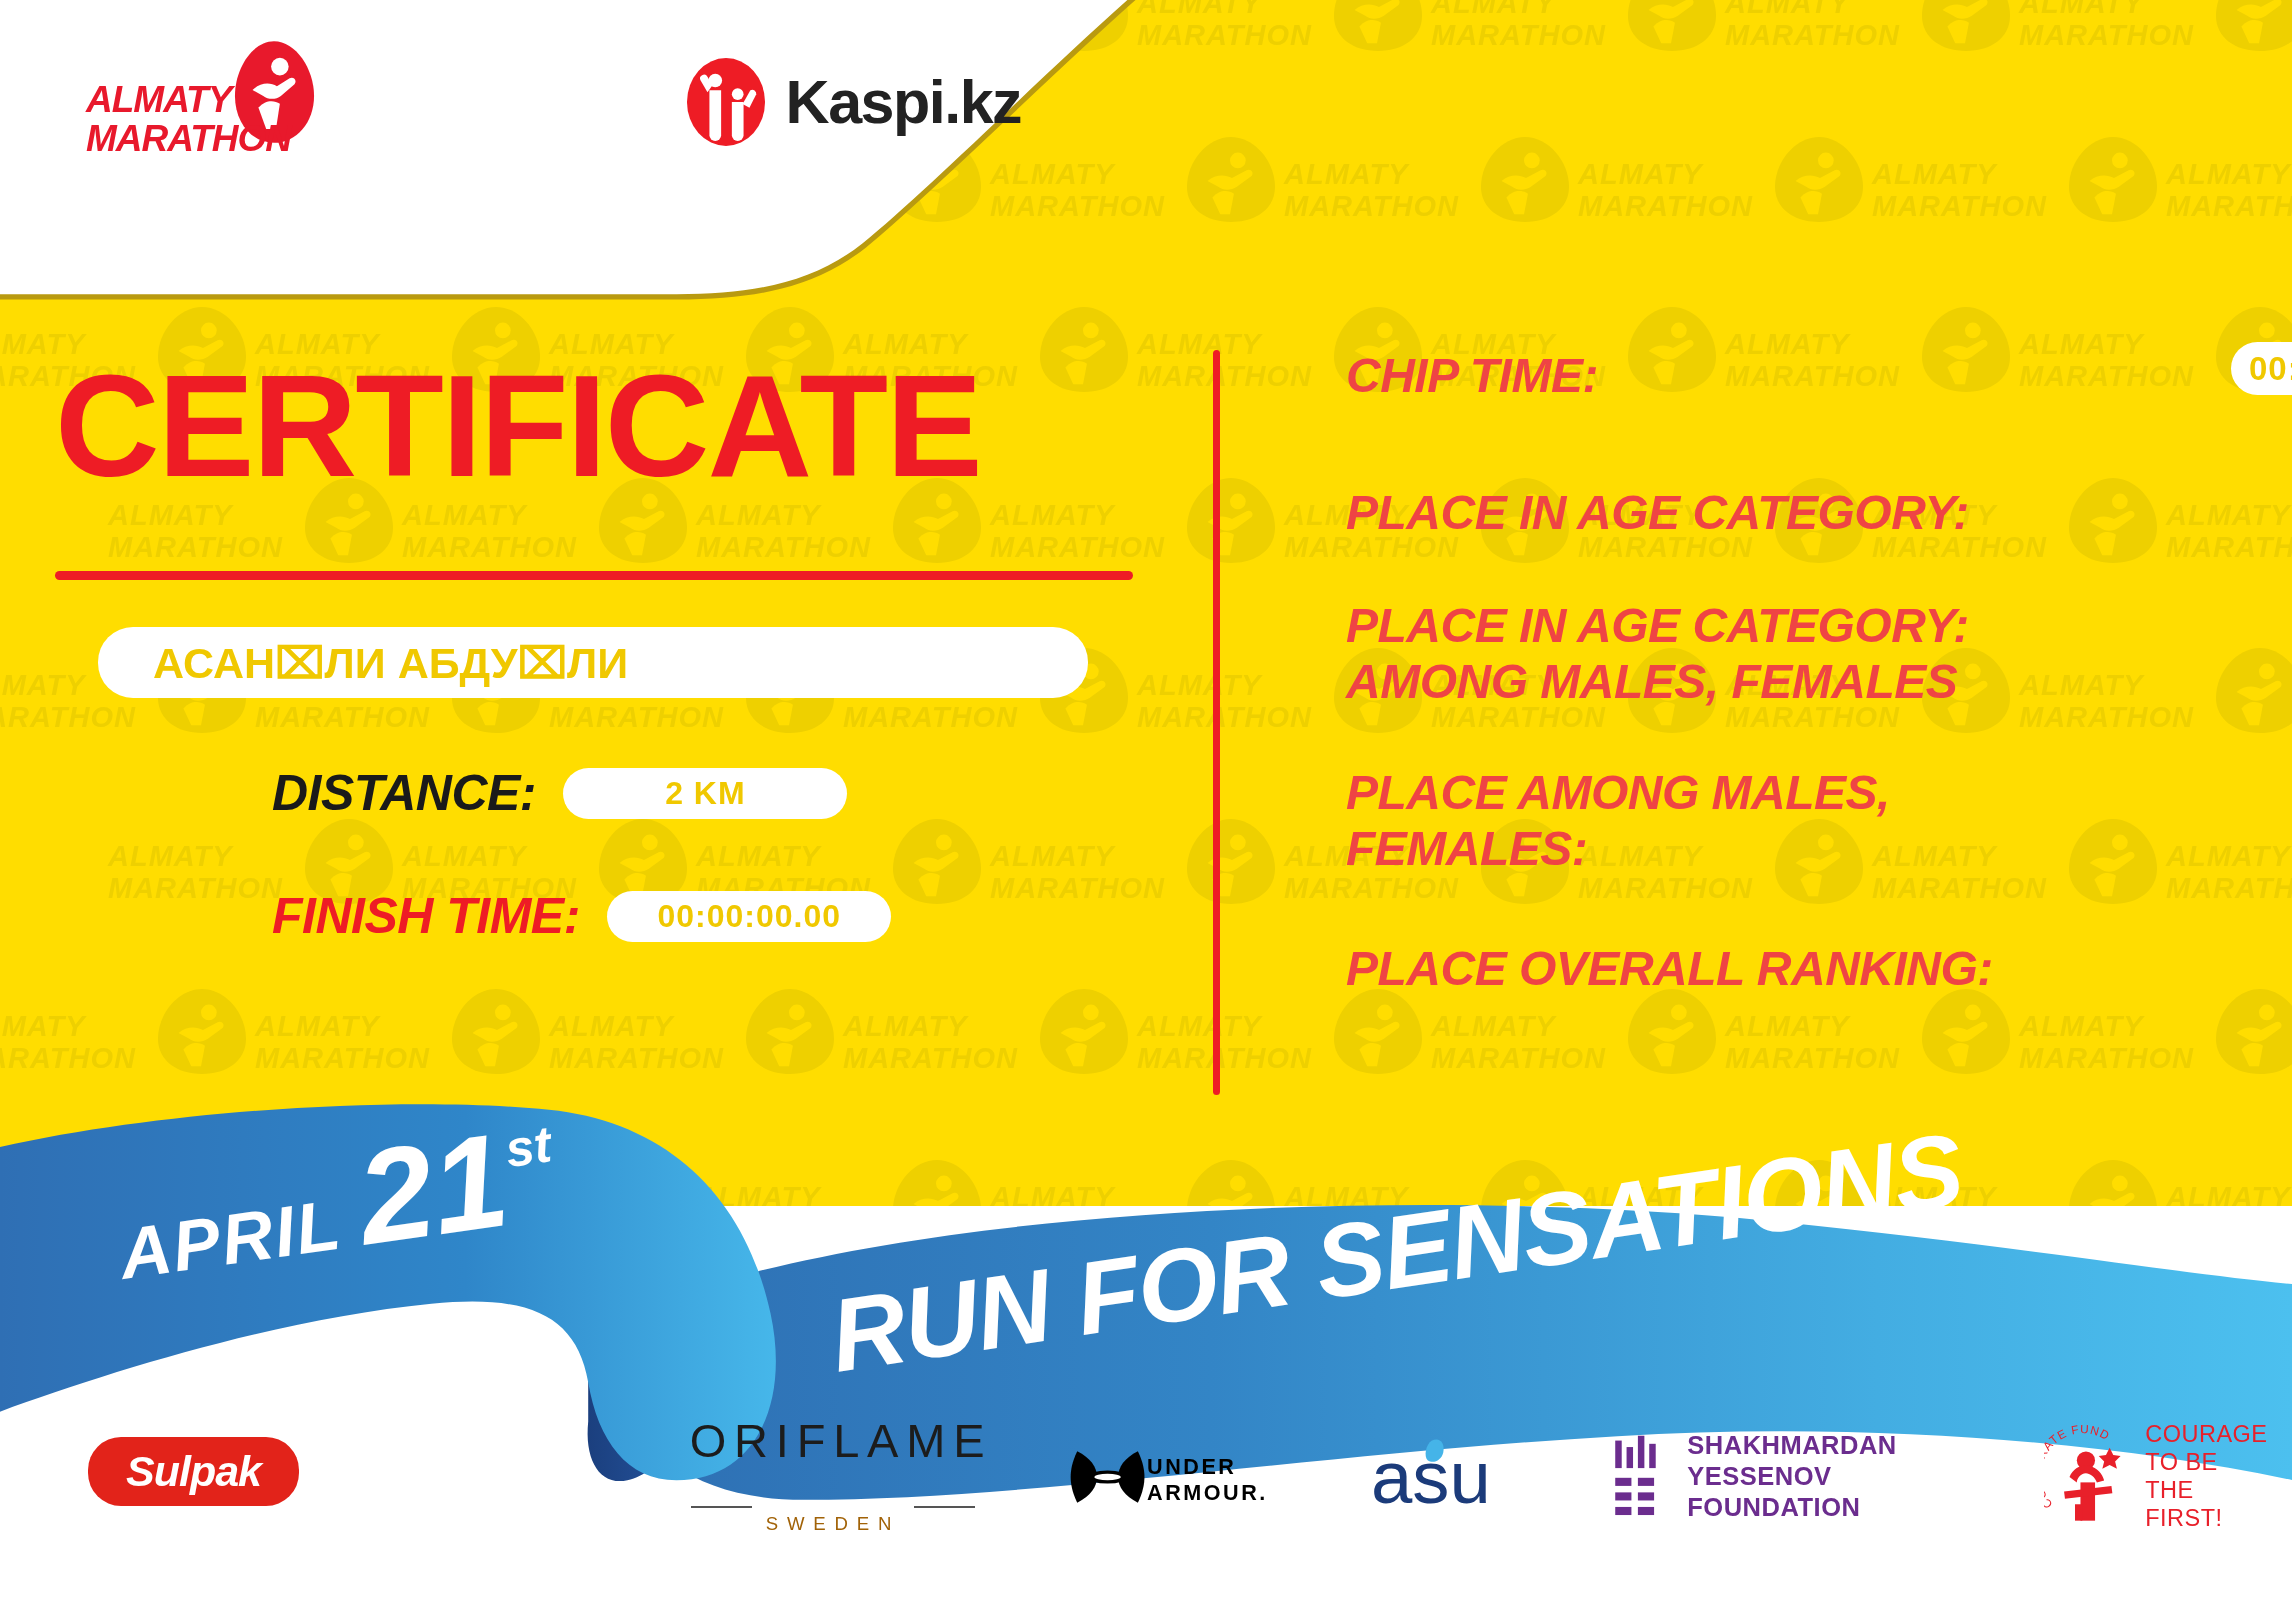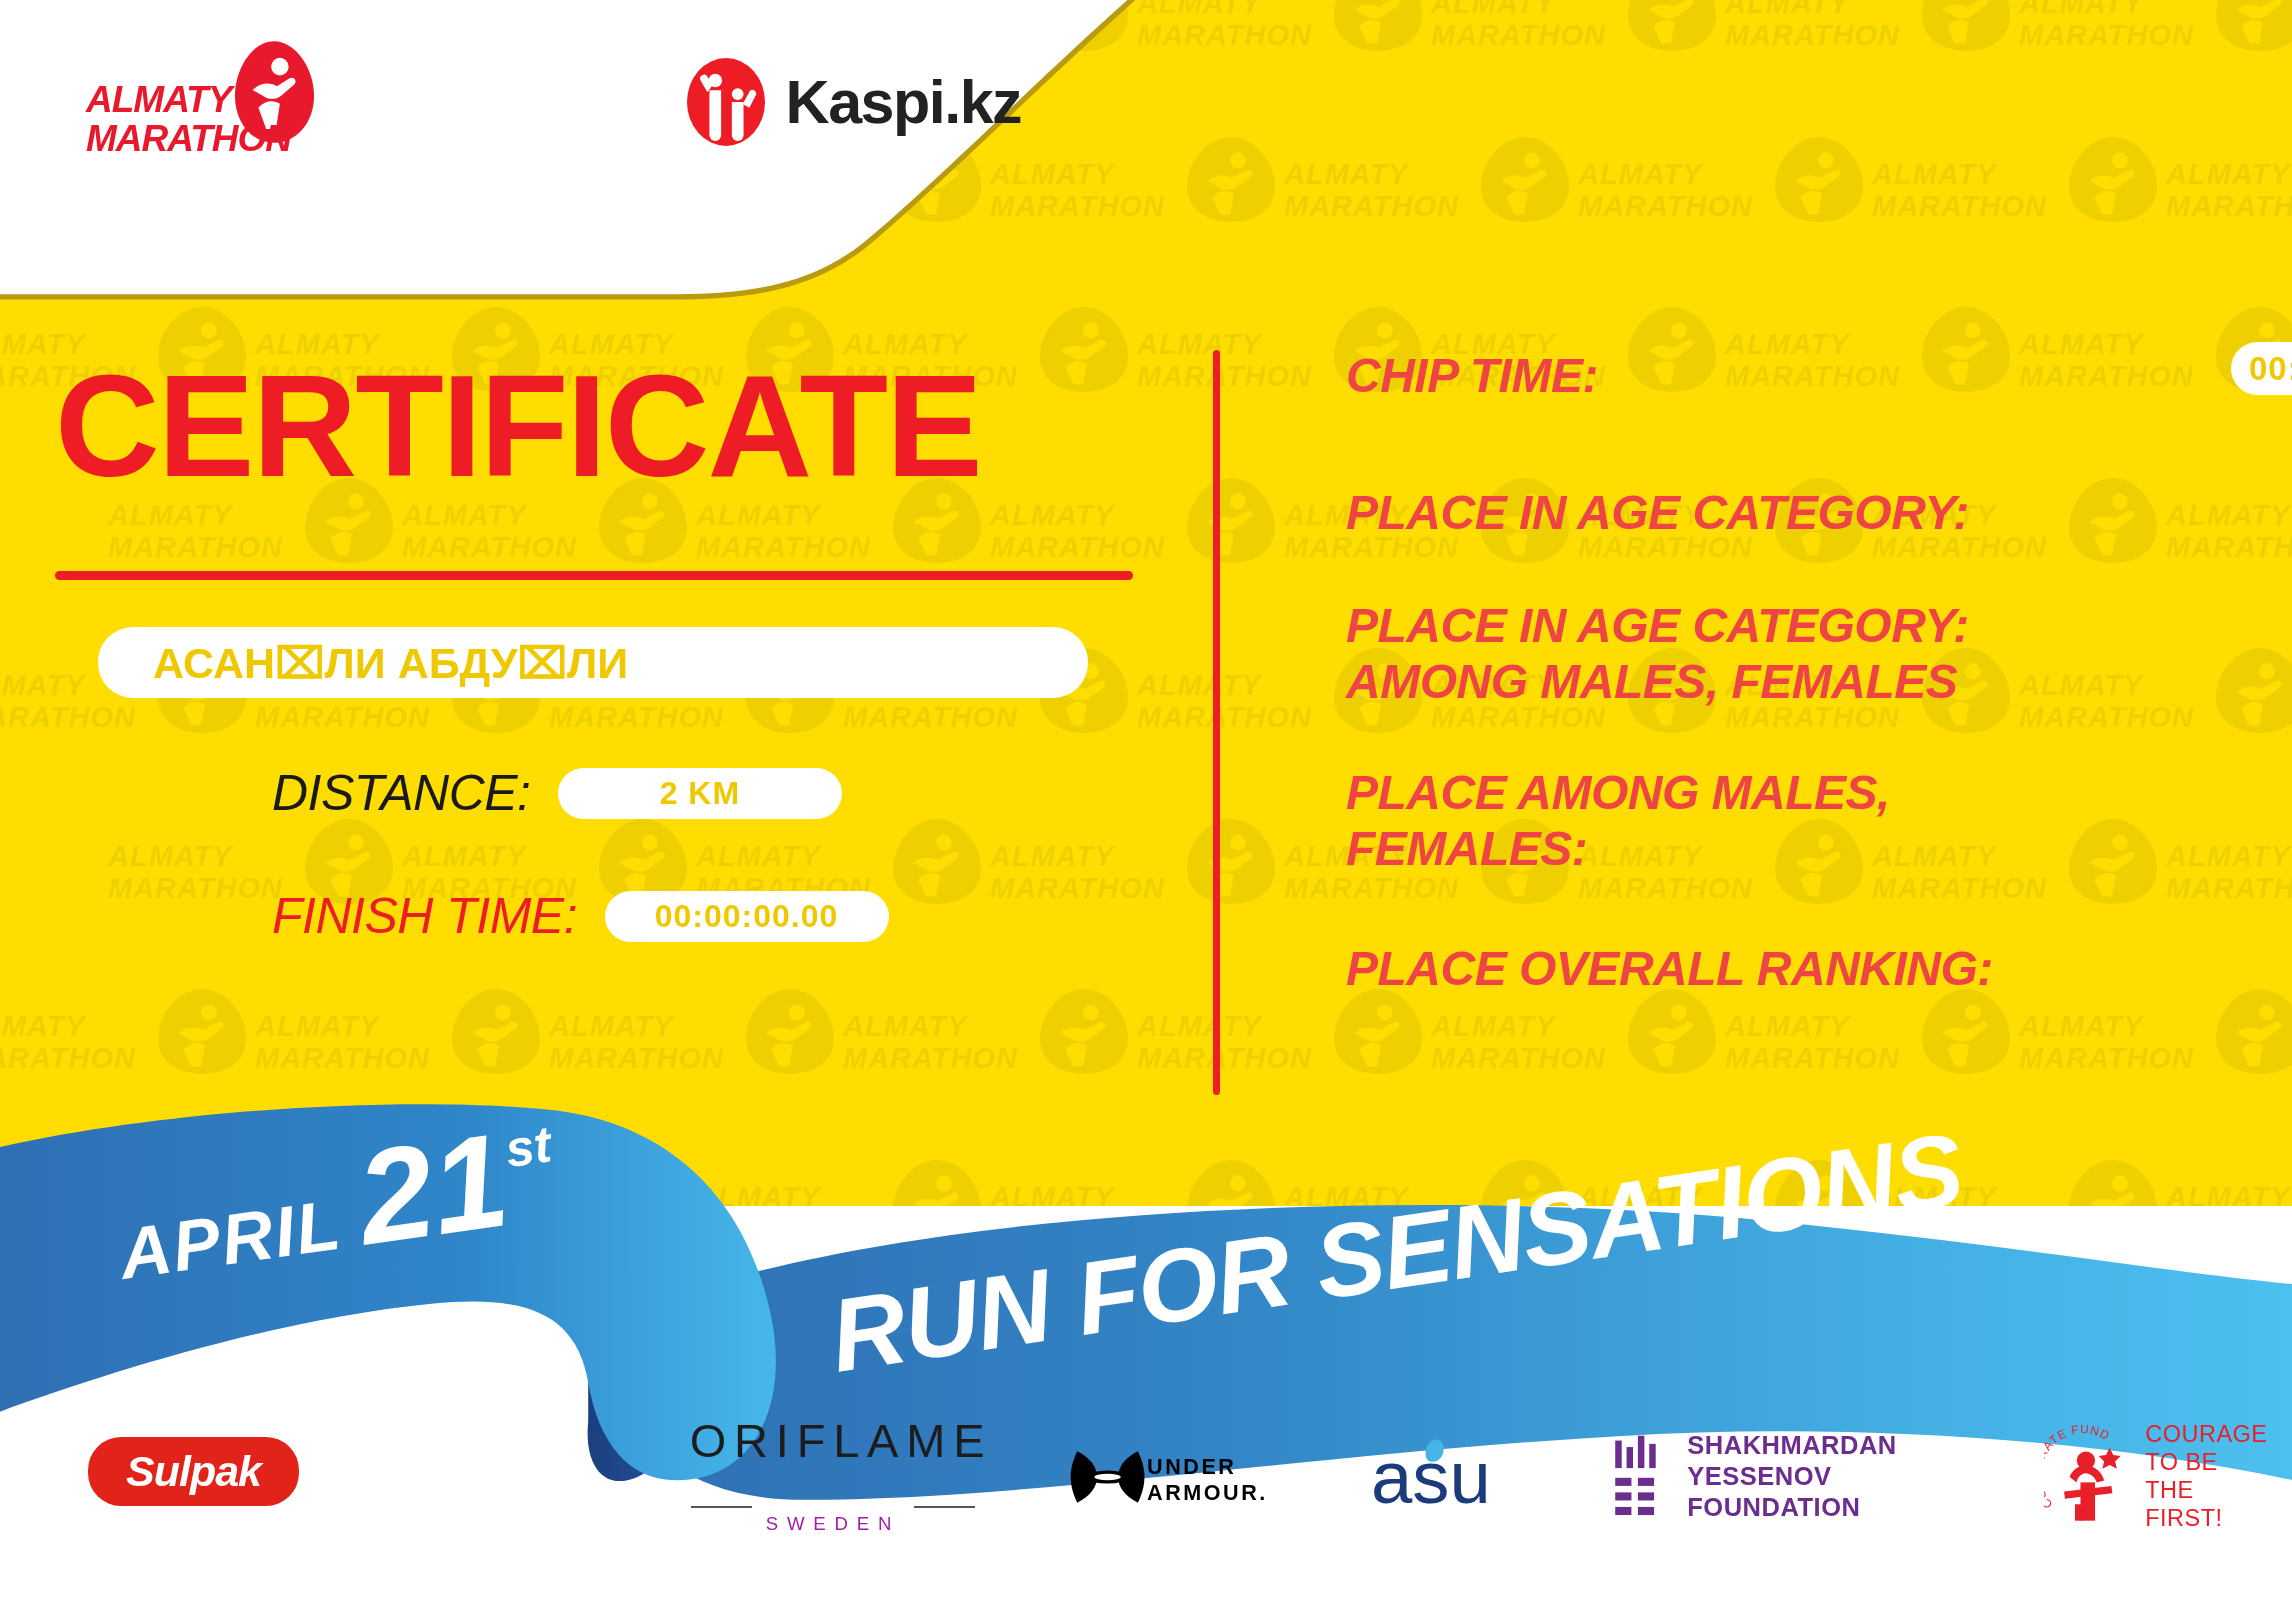--- a/index.html
+++ b/index.html
@@ -111,21 +111,21 @@
     letter-spacing:0px;
     margin-left:55px;
     white-space:nowrap;
   }
 
   .kv-row{position:absolute; display:flex; align-items:center;}
   .kv-row.distance{left:272px; top:431px;}
   .kv-row.finish{left:272px; top:554px;}
 
   .kv-label{
-    font-style:italic; font-weight:normal;
+    font-style:italic; font-weight:bold;
     font-size:50px; letter-spacing:-0.5px;
     color:#1a1a1a; white-space:nowrap;
   }
   .kv-label.red{color:#ee1c25;}
   .kv-pill{
     margin-left:27.4px;
     background:#ffffff; border-radius:29px;
     height:51px; display:flex; align-items:center; justify-content:center;
   }
   .kv-pill .val{
@@ -240,21 +240,21 @@
 
   .sp-sanofi{left:392px; top:9.8px; width:196px; height:127px; flex-direction:column;}
   .sanofi-mark{width:80px;height:59px;}
   .sanofi-name{color:#3a3a96; font-size:35px; letter-spacing:2.9px; margin-top:3.9px;}
   .sanofi-tag{color:#3a55b5; font-style:italic; font-size:24.5px; margin-top:2px;}
 
   .sp-oriflame{left:686px; top:17.6px; width:294px; height:108px; flex-direction:column;}
   .ori-name{color:#1c1c1c; font-size:47px; letter-spacing:7.8px;margin-left:16px;}
   .ori-sub{display:flex; align-items:center; gap:13.7px; margin-top:11.8px;}
   .ori-sub .ln{width:61px;height:2px;background:#555;}
-  .ori-sub .tx{color:#a21caf; font-size:18.6px; letter-spacing:8.8px;margin-top:33px;}
+  .ori-sub .tx{color:#a16207; font-size:18.6px; letter-spacing:8.8px;margin-top:33px;}
 
   .sp-ua{left:1068px; top:11.8px; width:225px; height:127px; flex-direction:row;}
   .ua-mark{width:118px;height:84px;}
   .ua-name{color:#000; font-weight:bold; font-size:21.6px; letter-spacing:2.5px; margin-top:5.9px;}
 
   .sp-asu{left:1362px; top:17.6px; width:186px; height:108px;}
   .asu-mark{width:176px;height:94px;}
 
   .sp-syf{left:1612px; top:13.7px; width:372px; height:122px; display:flex; gap:23.5px; align-items:center;}
   .syf-mark{width:63px;height:100px;}

